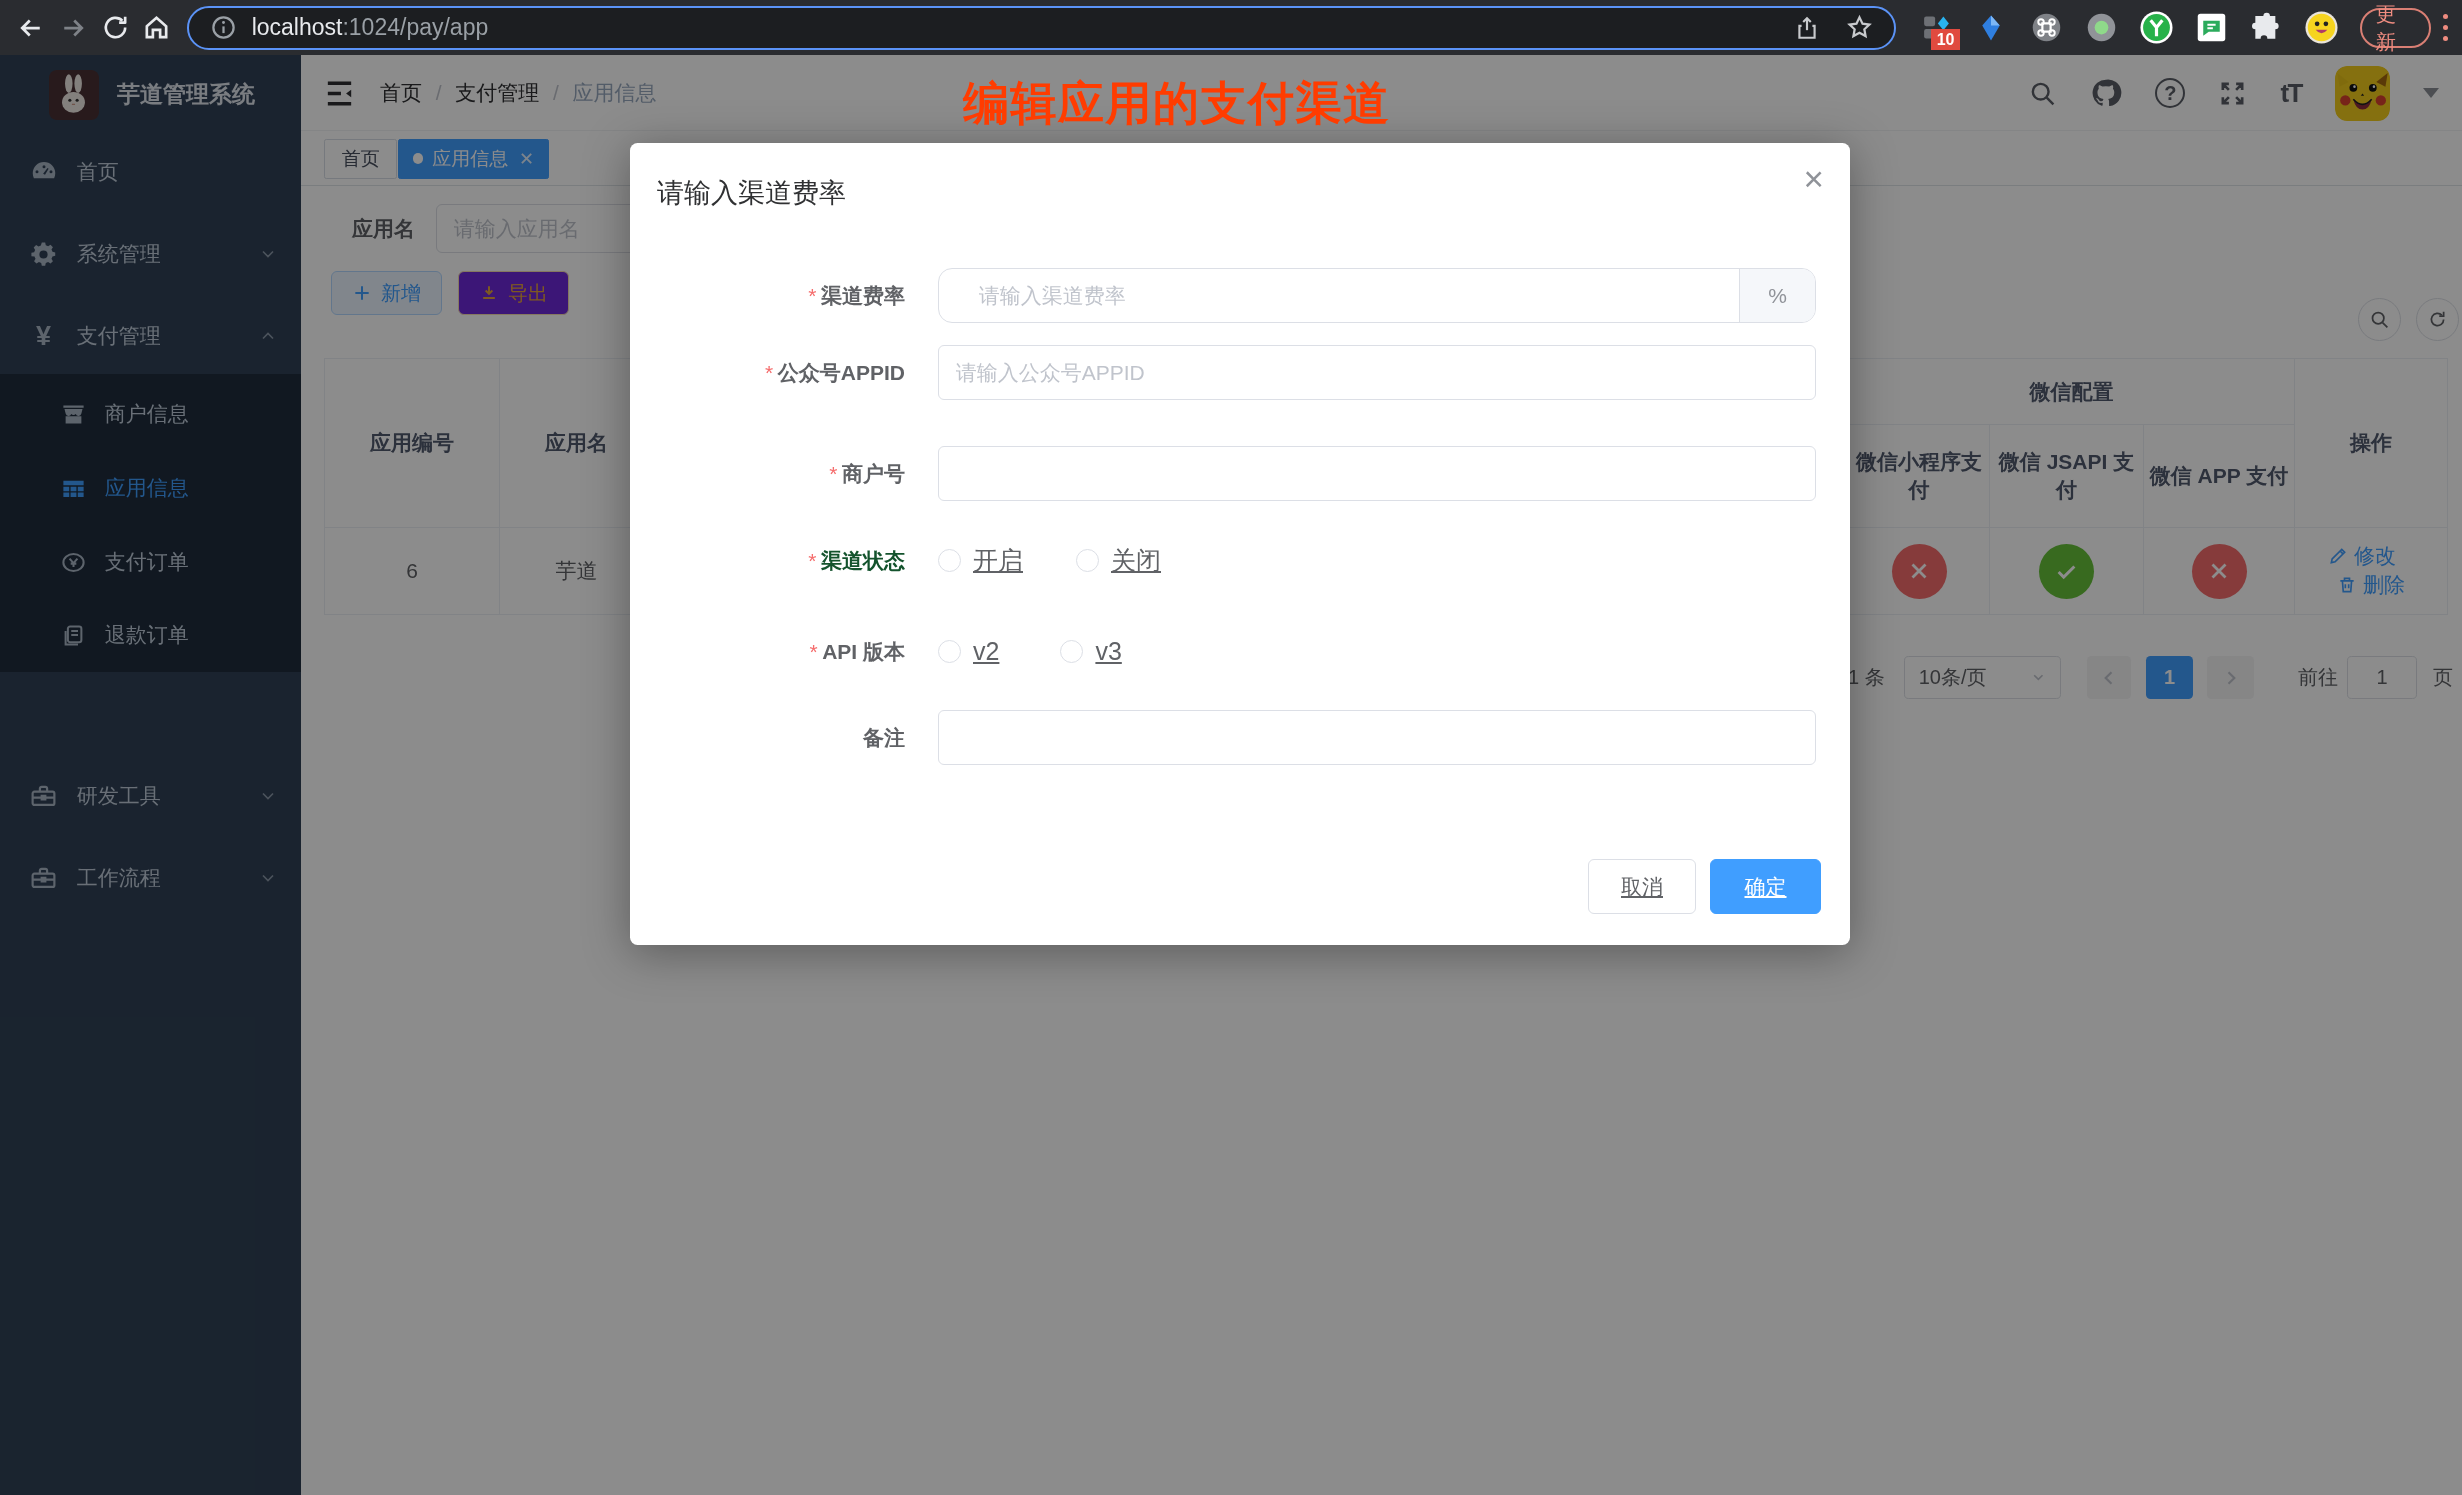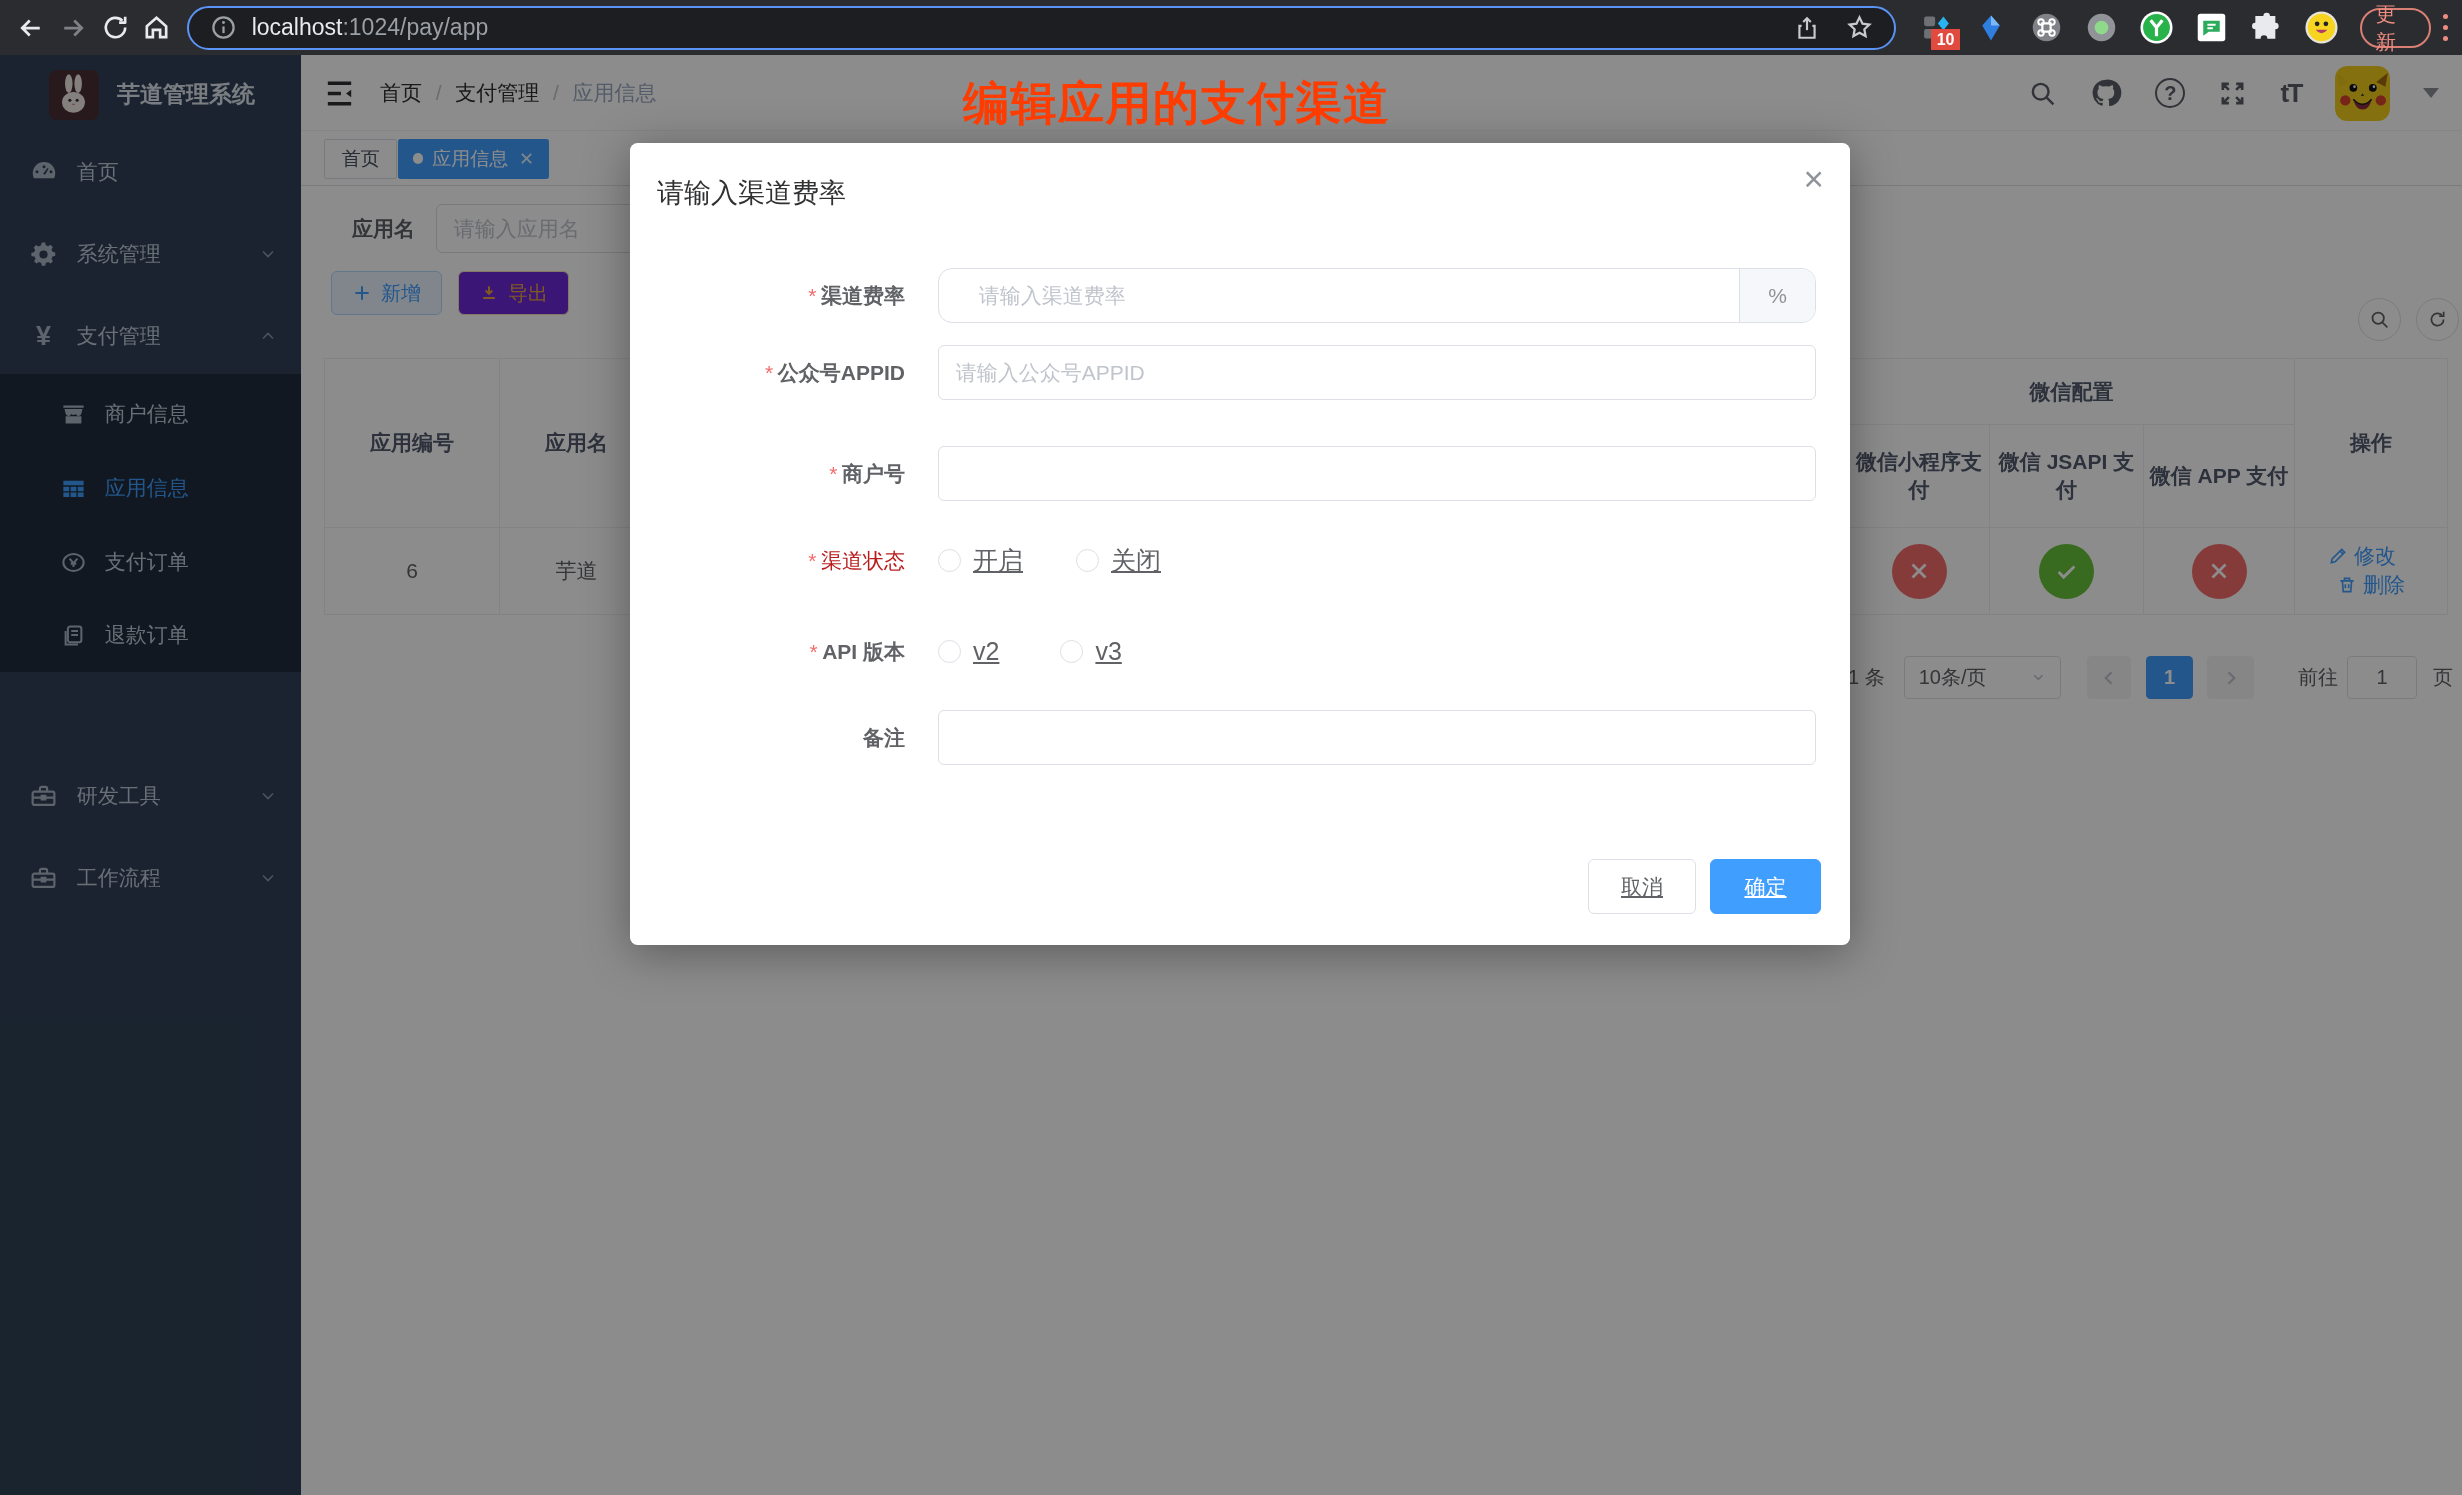--- a/index.html
+++ b/index.html
@@ -565,21 +565,21 @@
     </div>
 
     <div class="frow" style="top:303px">
       <span class="flabel"><span class="req">*</span><span style="font-weight:600;color:#606266">商户号</span></span>
       <div class="fctl">
         <input class="el-input" style="">
       </div>
     </div>
 
     <div class="frow" style="top:390px">
-      <span class="flabel"><span class="req">*</span><span style="font-weight:400;color:#b91c1c">渠道状态</span></span>
+      <span class="flabel"><span class="req">*</span><span style="font-weight:700;color:#14532d">渠道状态</span></span>
       <div class="fctl" style="display:flex;align-items:center;gap:53px;border:0">
         <span class="radio">
           <span class="radio-dot"></span>
           <span class="radio-label">开启</span>
         </span>
         <span class="radio">
           <span class="radio-dot"></span>
           <span class="radio-label">关闭</span>
         </span>
       </div>

